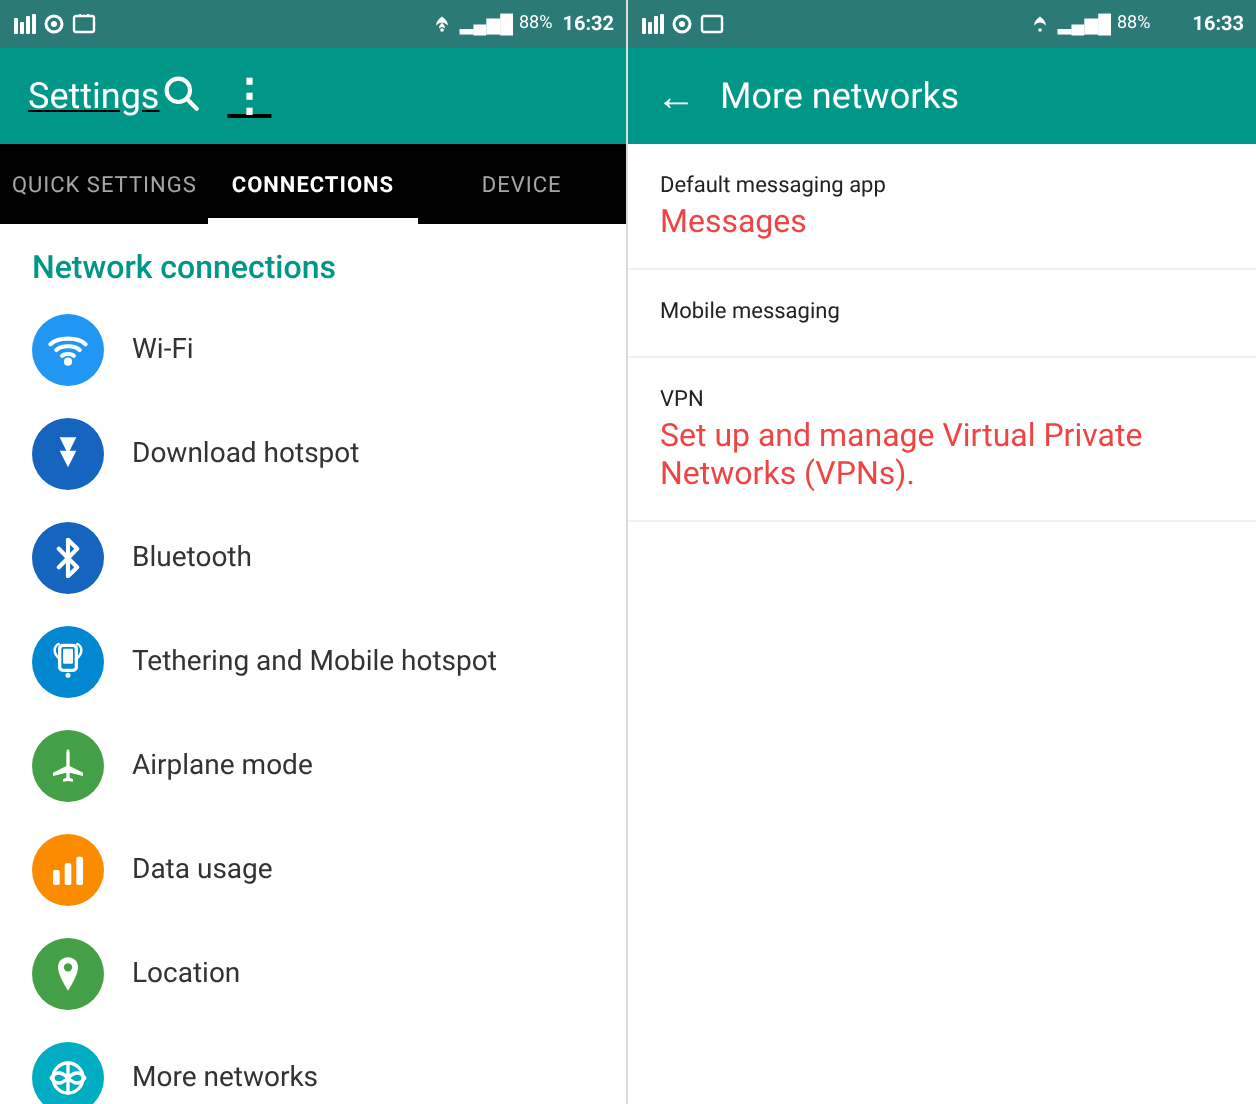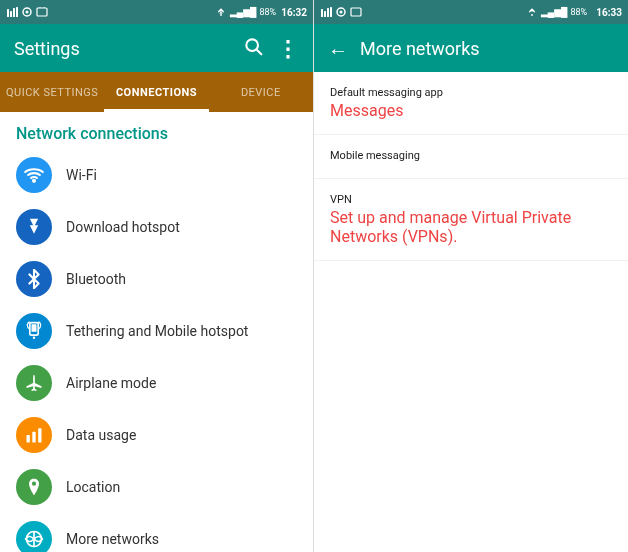--- a/index.html
+++ b/index.html
@@ -32,33 +32,33 @@
     }
     .status-bar-left { display: flex; gap: 3px; align-items: center; }
     .status-bar-right { display: flex; gap: 3px; align-items: center; font-size: 10px; color: #fff; }
 
     .app-bar {
       height: 48px;
       background: #009688;
       display: flex;
       align-items: center;
       padding: 12px 14px;
-      justify-content: space-between;
+      text-decoration: underline;
     }
     .app-bar-title {
       color: #fff;
       font-size: 18px;
       font-weight: 400;
     }
     .app-bar-icons { display: flex; gap: 14px; align-items: center; }
     .app-bar-icon { color: #fff; font-size: 18px; cursor: pointer; }
 
     .tabs {
       height: 40px;
-      background: #a16207;
+      background: #000000;
       display: flex;
       align-items: flex-end;
     }
     .tab {
       flex: 1;
       height: 40px;
       display: flex;
       align-items: center;
       justify-content: center;
       font-size: 11px;
@@ -321,21 +321,21 @@
           <rect x="1" y="2" width="10" height="8" rx="1" fill="none" stroke="#fff" stroke-width="1.2"></rect>
         </svg>
     </div>
     <div class="status-bar-right">
       <svg class="sb-svg" viewBox="0 0 16 12">
           <path d="M8 1 Q12 4 12 7 Q10 5 8 5 Q6 5 4 7 Q4 4 8 1Z" fill="#fff"></path>
           <circle cx="8" cy="10" r="1.2" fill="#fff"></circle>
         </svg>
       <span style="font-size:9px;color:#fff">▂▄▆█</span>
       <span style="font-size:9px;color:#fff">88%</span>
-      <span style="font-size:10px;color:#fff;font-weight:bold;margin-left:6px">16:33</span>
+      <span style="font-size:10px;color:#fff;font-weight:bold;margin-left:18px">16:33</span>
     </div>
   </div>
 
   <div class="right-app-bar">
     <span class="back-arrow">←</span>
     <span class="right-app-bar-title">More networks</span>
   </div>
 
   <div class="right-list">
 

